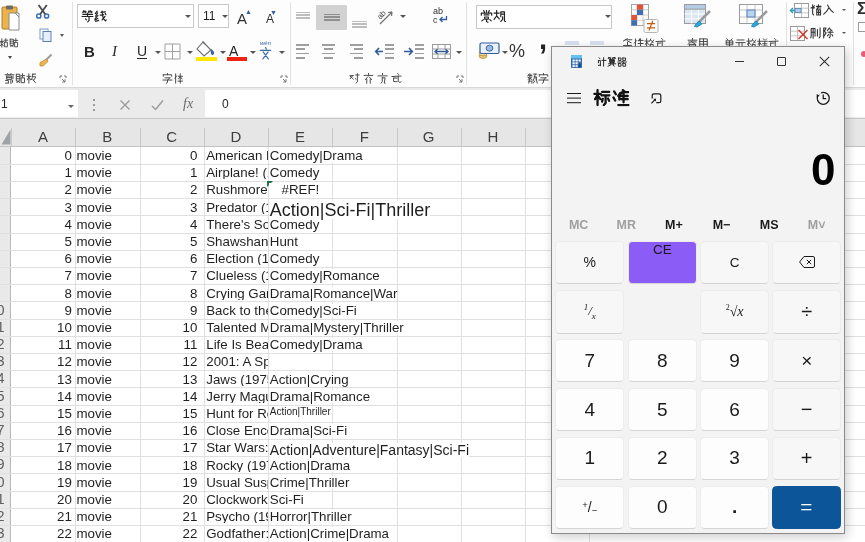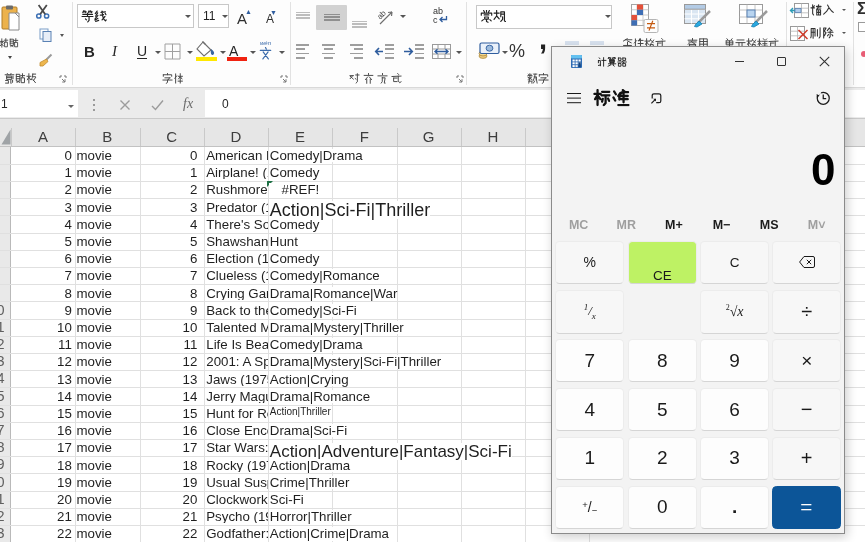--- a/index.html
+++ b/index.html
@@ -520,21 +520,20 @@
 <div class="ab txt" style="left:11px;top:338.2px;width:60.8px;text-align:right;font-size:13.3px;color:#1f1f1f">11</div>
 <div class="ab txt" style="left:76.45px;top:338.2px;font-size:13.3px;color:#1f1f1f">movie</div>
 <div class="ab txt" style="left:139.5px;top:338.2px;width:57.8px;text-align:right;font-size:13.3px;color:#1f1f1f">11</div>
 <div class="ab txt" style="left:206.25px;top:338.2px;width:62.2px;overflow:hidden;font-size:13.3px;color:#1f1f1f;background:#fff">Life Is Beautiful (La Vita e bella)</div>
 <div class="ab txt" style="left:269.8px;top:338.2px;font-size:13.3px;color:#1f1f1f;background:#fff">Comedy|Drama</div>
 <div class="ab txt" style="left:-3.5px;top:354.1px;font-size:14.5px;color:#606060">3</div>
 <div class="ab txt" style="left:11px;top:355.4px;width:60.8px;text-align:right;font-size:13.3px;color:#1f1f1f">12</div>
 <div class="ab txt" style="left:76.45px;top:355.4px;font-size:13.3px;color:#1f1f1f">movie</div>
 <div class="ab txt" style="left:139.5px;top:355.4px;width:57.8px;text-align:right;font-size:13.3px;color:#1f1f1f">12</div>
 <div class="ab txt" style="left:206.25px;top:355.4px;width:62.2px;overflow:hidden;font-size:13.3px;color:#1f1f1f;background:#fff">2001: A Space Odyssey (1968)</div>
-<div class="ab txt" style="left:269.8px;top:355.4px;font-size:13.3px;color:#1f1f1f;background:#fff">Drama|Mystery|Sci-Fi|Thriller</div>
 <div class="ab txt" style="left:-3.5px;top:371.3px;font-size:14.5px;color:#606060">4</div>
 <div class="ab txt" style="left:11px;top:372.6px;width:60.8px;text-align:right;font-size:13.3px;color:#1f1f1f">13</div>
 <div class="ab txt" style="left:76.45px;top:372.6px;font-size:13.3px;color:#1f1f1f">movie</div>
 <div class="ab txt" style="left:139.5px;top:372.6px;width:57.8px;text-align:right;font-size:13.3px;color:#1f1f1f">13</div>
 <div class="ab txt" style="left:206.25px;top:372.6px;width:62.2px;overflow:hidden;font-size:13.3px;color:#1f1f1f;background:#fff">Jaws (1975)</div>
 <div class="ab txt" style="left:269.8px;top:372.6px;font-size:13.3px;color:#1f1f1f;background:#fff">Action|Crying</div>
 <div class="ab txt" style="left:-3.5px;top:388.5px;font-size:14.5px;color:#606060">5</div>
 <div class="ab txt" style="left:11px;top:389.8px;width:60.8px;text-align:right;font-size:13.3px;color:#1f1f1f">14</div>
 <div class="ab txt" style="left:76.45px;top:389.8px;font-size:13.3px;color:#1f1f1f">movie</div>
 <div class="ab txt" style="left:139.5px;top:389.8px;width:57.8px;text-align:right;font-size:13.3px;color:#1f1f1f">14</div>
@@ -550,21 +549,21 @@
 <div class="ab txt" style="left:11px;top:424.2px;width:60.8px;text-align:right;font-size:13.3px;color:#1f1f1f">16</div>
 <div class="ab txt" style="left:76.45px;top:424.2px;font-size:13.3px;color:#1f1f1f">movie</div>
 <div class="ab txt" style="left:139.5px;top:424.2px;width:57.8px;text-align:right;font-size:13.3px;color:#1f1f1f">16</div>
 <div class="ab txt" style="left:206.25px;top:424.2px;width:62.2px;overflow:hidden;font-size:13.3px;color:#1f1f1f;background:#fff">Close Encounters of the Third Kin</div>
 <div class="ab txt" style="left:269.8px;top:424.2px;font-size:13.3px;color:#1f1f1f;background:#fff">Drama|Sci-Fi</div>
 <div class="ab txt" style="left:-3.5px;top:440.1px;font-size:14.5px;color:#606060">8</div>
 <div class="ab txt" style="left:11px;top:441.4px;width:60.8px;text-align:right;font-size:13.3px;color:#1f1f1f">17</div>
 <div class="ab txt" style="left:76.45px;top:441.4px;font-size:13.3px;color:#1f1f1f">movie</div>
 <div class="ab txt" style="left:139.5px;top:441.4px;width:57.8px;text-align:right;font-size:13.3px;color:#1f1f1f">17</div>
 <div class="ab txt" style="left:206.25px;top:441.4px;width:62.2px;overflow:hidden;font-size:13.3px;color:#1f1f1f;background:#fff">Star Wars: Episode IV - A New Ho</div>
-<div class="ab txt" style="left:269.8px;top:443px;font-size:17px;color:#1f1f1f;background:#fff">Action|Adventure|Fantasy|Sci-Fi</div>
+<div class="ab txt" style="left:269.8px;top:443px;font-size:14px;color:#1f1f1f;background:#fff">Action|Adventure|Fantasy|Sci-Fi</div>
 <div class="ab txt" style="left:-3.5px;top:457.3px;font-size:14.5px;color:#606060">9</div>
 <div class="ab txt" style="left:11px;top:458.6px;width:60.8px;text-align:right;font-size:13.3px;color:#1f1f1f">18</div>
 <div class="ab txt" style="left:76.45px;top:458.6px;font-size:13.3px;color:#1f1f1f">movie</div>
 <div class="ab txt" style="left:139.5px;top:458.6px;width:57.8px;text-align:right;font-size:13.3px;color:#1f1f1f">18</div>
 <div class="ab txt" style="left:206.25px;top:458.6px;width:62.2px;overflow:hidden;font-size:13.3px;color:#1f1f1f;background:#fff">Rocky (1976)</div>
 <div class="ab txt" style="left:269.8px;top:458.6px;font-size:13.3px;color:#1f1f1f;background:#fff">Action|Drama</div>
 <div class="ab txt" style="left:-3.5px;top:474.5px;font-size:14.5px;color:#606060">0</div>
 <div class="ab txt" style="left:11px;top:475.8px;width:60.8px;text-align:right;font-size:13.3px;color:#1f1f1f">19</div>
 <div class="ab txt" style="left:76.45px;top:475.8px;font-size:13.3px;color:#1f1f1f">movie</div>
 <div class="ab txt" style="left:139.5px;top:475.8px;width:57.8px;text-align:right;font-size:13.3px;color:#1f1f1f">19</div>
@@ -637,21 +636,21 @@
 <div class="ab txt" style="left:611px;top:147.5px;width:224.5px;text-align:right;font-size:44px;font-weight:600;color:#000;line-height:1">0</div>
 <div class="ab txt" style="left:558.7px;top:218.5px;width:40px;text-align:center;font-size:12.5px;font-weight:600;color:#9f9f9f">MC</div>
 <div class="ab txt" style="left:606.3000000000001px;top:218.5px;width:40px;text-align:center;font-size:12.5px;font-weight:600;color:#9f9f9f">MR</div>
 <div class="ab txt" style="left:653.9000000000001px;top:218.5px;width:40px;text-align:center;font-size:12.5px;font-weight:600;color:#1b1b1b">M+</div>
 <div class="ab txt" style="left:701.5px;top:218.5px;width:40px;text-align:center;font-size:12.5px;font-weight:600;color:#1b1b1b">M−</div>
 <div class="ab txt" style="left:749.1px;top:218.5px;width:40px;text-align:center;font-size:12.5px;font-weight:600;color:#1b1b1b">MS</div>
 <div class="ab txt" style="left:796.7px;top:218.5px;width:40px;text-align:center;font-size:12.5px;font-weight:600;color:#9f9f9f">M˅</div>
 <div class="ab" style="left:555.3px;top:240.7px;width:69px;height:43.6px;background:#f7f7f7;border:1px solid #ececec;border-bottom-color:#d5d5d5;border-radius:4.5px;display:flex;align-items:center;justify-content:center">
       <span style="font-size:14px;color:#1a1a1a"> %</span>
     </div>
-<div class="ab" style="left:627.9px;top:240.7px;width:69px;height:43.6px;background:#bef264;border:1px solid #ececec;border-bottom-color:#d5d5d5;border-radius:4.5px;display:flex;align-items:flex-end;justify-content:center">
+<div class="ab" style="left:627.9px;top:240.7px;width:69px;height:43.6px;background:#8b5cf6;border:1px solid #ececec;border-bottom-color:#d5d5d5;border-radius:4.5px;display:flex;align-items:flex-start;justify-content:center">
       <span style="font-size:13.5px;color:#1a1a1a">CE</span>
     </div>
 <div class="ab" style="left:700.1px;top:240.7px;width:69px;height:43.6px;background:#f7f7f7;border:1px solid #ececec;border-bottom-color:#d5d5d5;border-radius:4.5px;display:flex;align-items:center;justify-content:center">
       <span style="font-size:13.5px;color:#1a1a1a">C</span>
     </div>
 <div class="ab" style="left:772.2px;top:240.7px;width:69px;height:43.6px;background:#f7f7f7;border:1px solid #ececec;border-bottom-color:#d5d5d5;border-radius:4.5px;display:flex;align-items:center;justify-content:center">
       <svg width="16" height="12" viewBox="0 0 16 12">
         <path d="M5 0.5 H14 Q15.5 0.5 15.5 2 V10 Q15.5 11.5 14 11.5 H5 L0.6 6 Z" fill="none" stroke="#1a1a1a" stroke-width="1"></path>
         <path d="M7.8 3.8 L12.2 8.2 M12.2 3.8 L7.8 8.2" stroke="#1a1a1a" stroke-width="1"></path>
       </svg>

